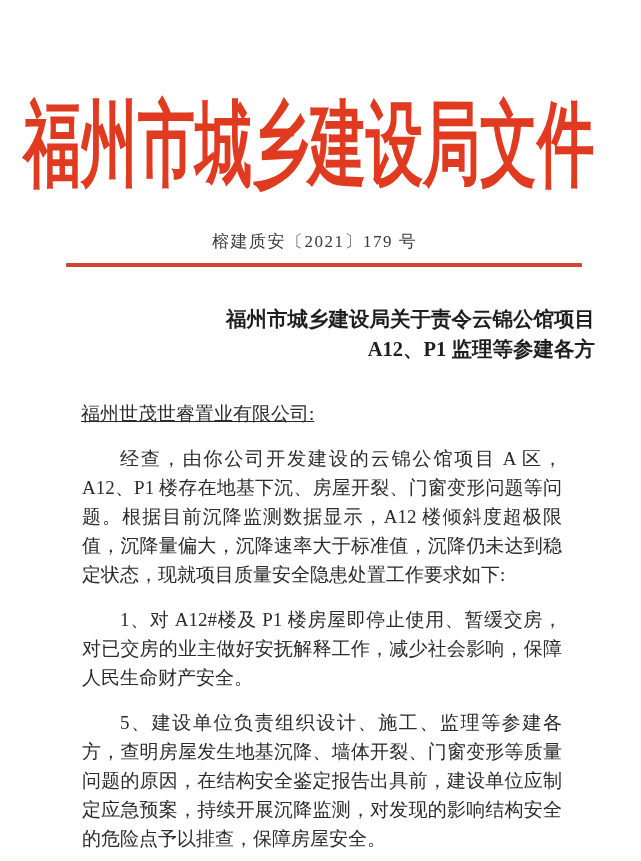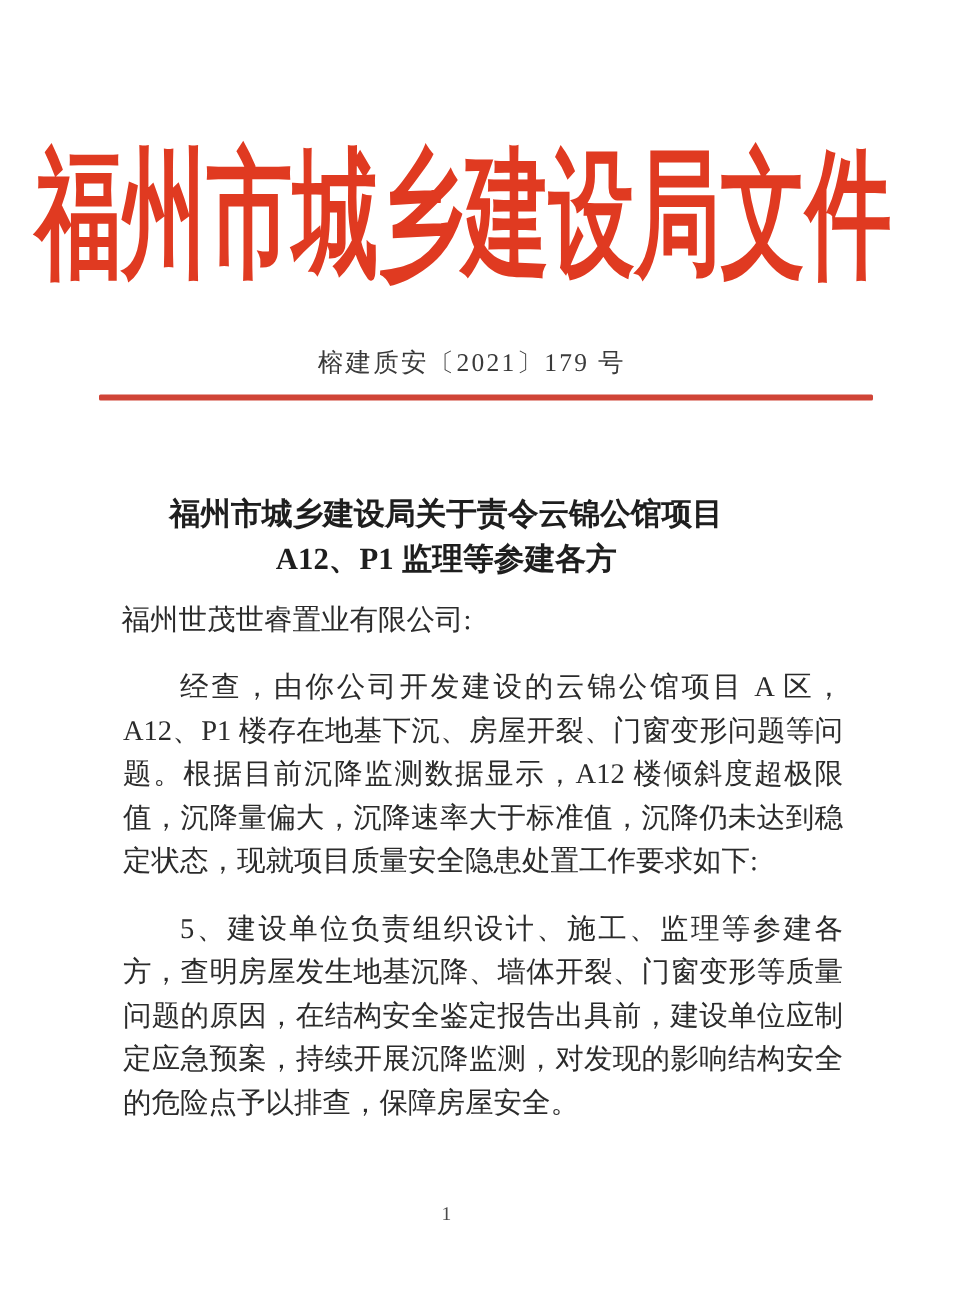--- a/index.html
+++ b/index.html
@@ -43,41 +43,42 @@
   .red-divider {
     position: absolute;
     top: 263px;
     left: 66px;
     width: 516px;
     height: 4px;
     border-radius: 1px;
   }
   .subject {
     position: absolute;
-    top: 328px;
+    top: 304px;
     left: 0;
     width: 100%;
-    text-align: center;
+    text-align: right;
     font-size: 20.5px;
     font-weight: bold;
     color: #1e1e1e;
     line-height: 30px;
   }
   .body-text {
     position: absolute;
     top: 399px;
     left: 66px;
     width: 512px;
     font-size: 19px;
     line-height: 29px;
     color: #2b2b2b;
     text-align: justify;
   }
   .recipient {
     margin: 0 0 0 15px;
+    text-decoration: underline;
   }
   .para {
     margin: 16px;
     text-indent: 2em;
   }
   .page-number {
     position: absolute;
     top: 801px;
     left: 0;
     width: 100%;
@@ -98,18 +99,19 @@
   <div class="red-divider" style="background: rgb(208, 68, 55);"></div>
 
   <div class="subject">
     <div>福州市城乡建设局关于责令云锦公馆项目</div>
     <div>A12、P1 监理等参建各方</div>
   </div>
 
   <div class="body-text">
     <p class="recipient">福州世茂世睿置业有限公司:</p>
     <p class="para">经查，由你公司开发建设的云锦公馆项目 A 区，A12、P1 楼存在地基下沉、房屋开裂、门窗变形问题等问题。根据目前沉降监测数据显示，A12 楼倾斜度超极限值，沉降量偏大，沉降速率大于标准值，沉降仍未达到稳定状态，现就项目质量安全隐患处置工作要求如下:</p>
+    <p class="para">1、对 A12#楼及 P1 楼房屋即停止使用、暂缓交房，对已交房的业主做好安抚解释工作，减少社会影响，保障人民生命财产安全。</p>
     <p class="para">5、建设单位负责组织设计、施工、监理等参建各方，查明房屋发生地基沉降、墙体开裂、门窗变形等质量问题的原因，在结构安全鉴定报告出具前，建设单位应制定应急预案，持续开展沉降监测，对发现的影响结构安全的危险点予以排查，保障房屋安全。</p>
   </div>
 
   <div class="page-number">1</div>
 
 </div>
 
 </body></html>

